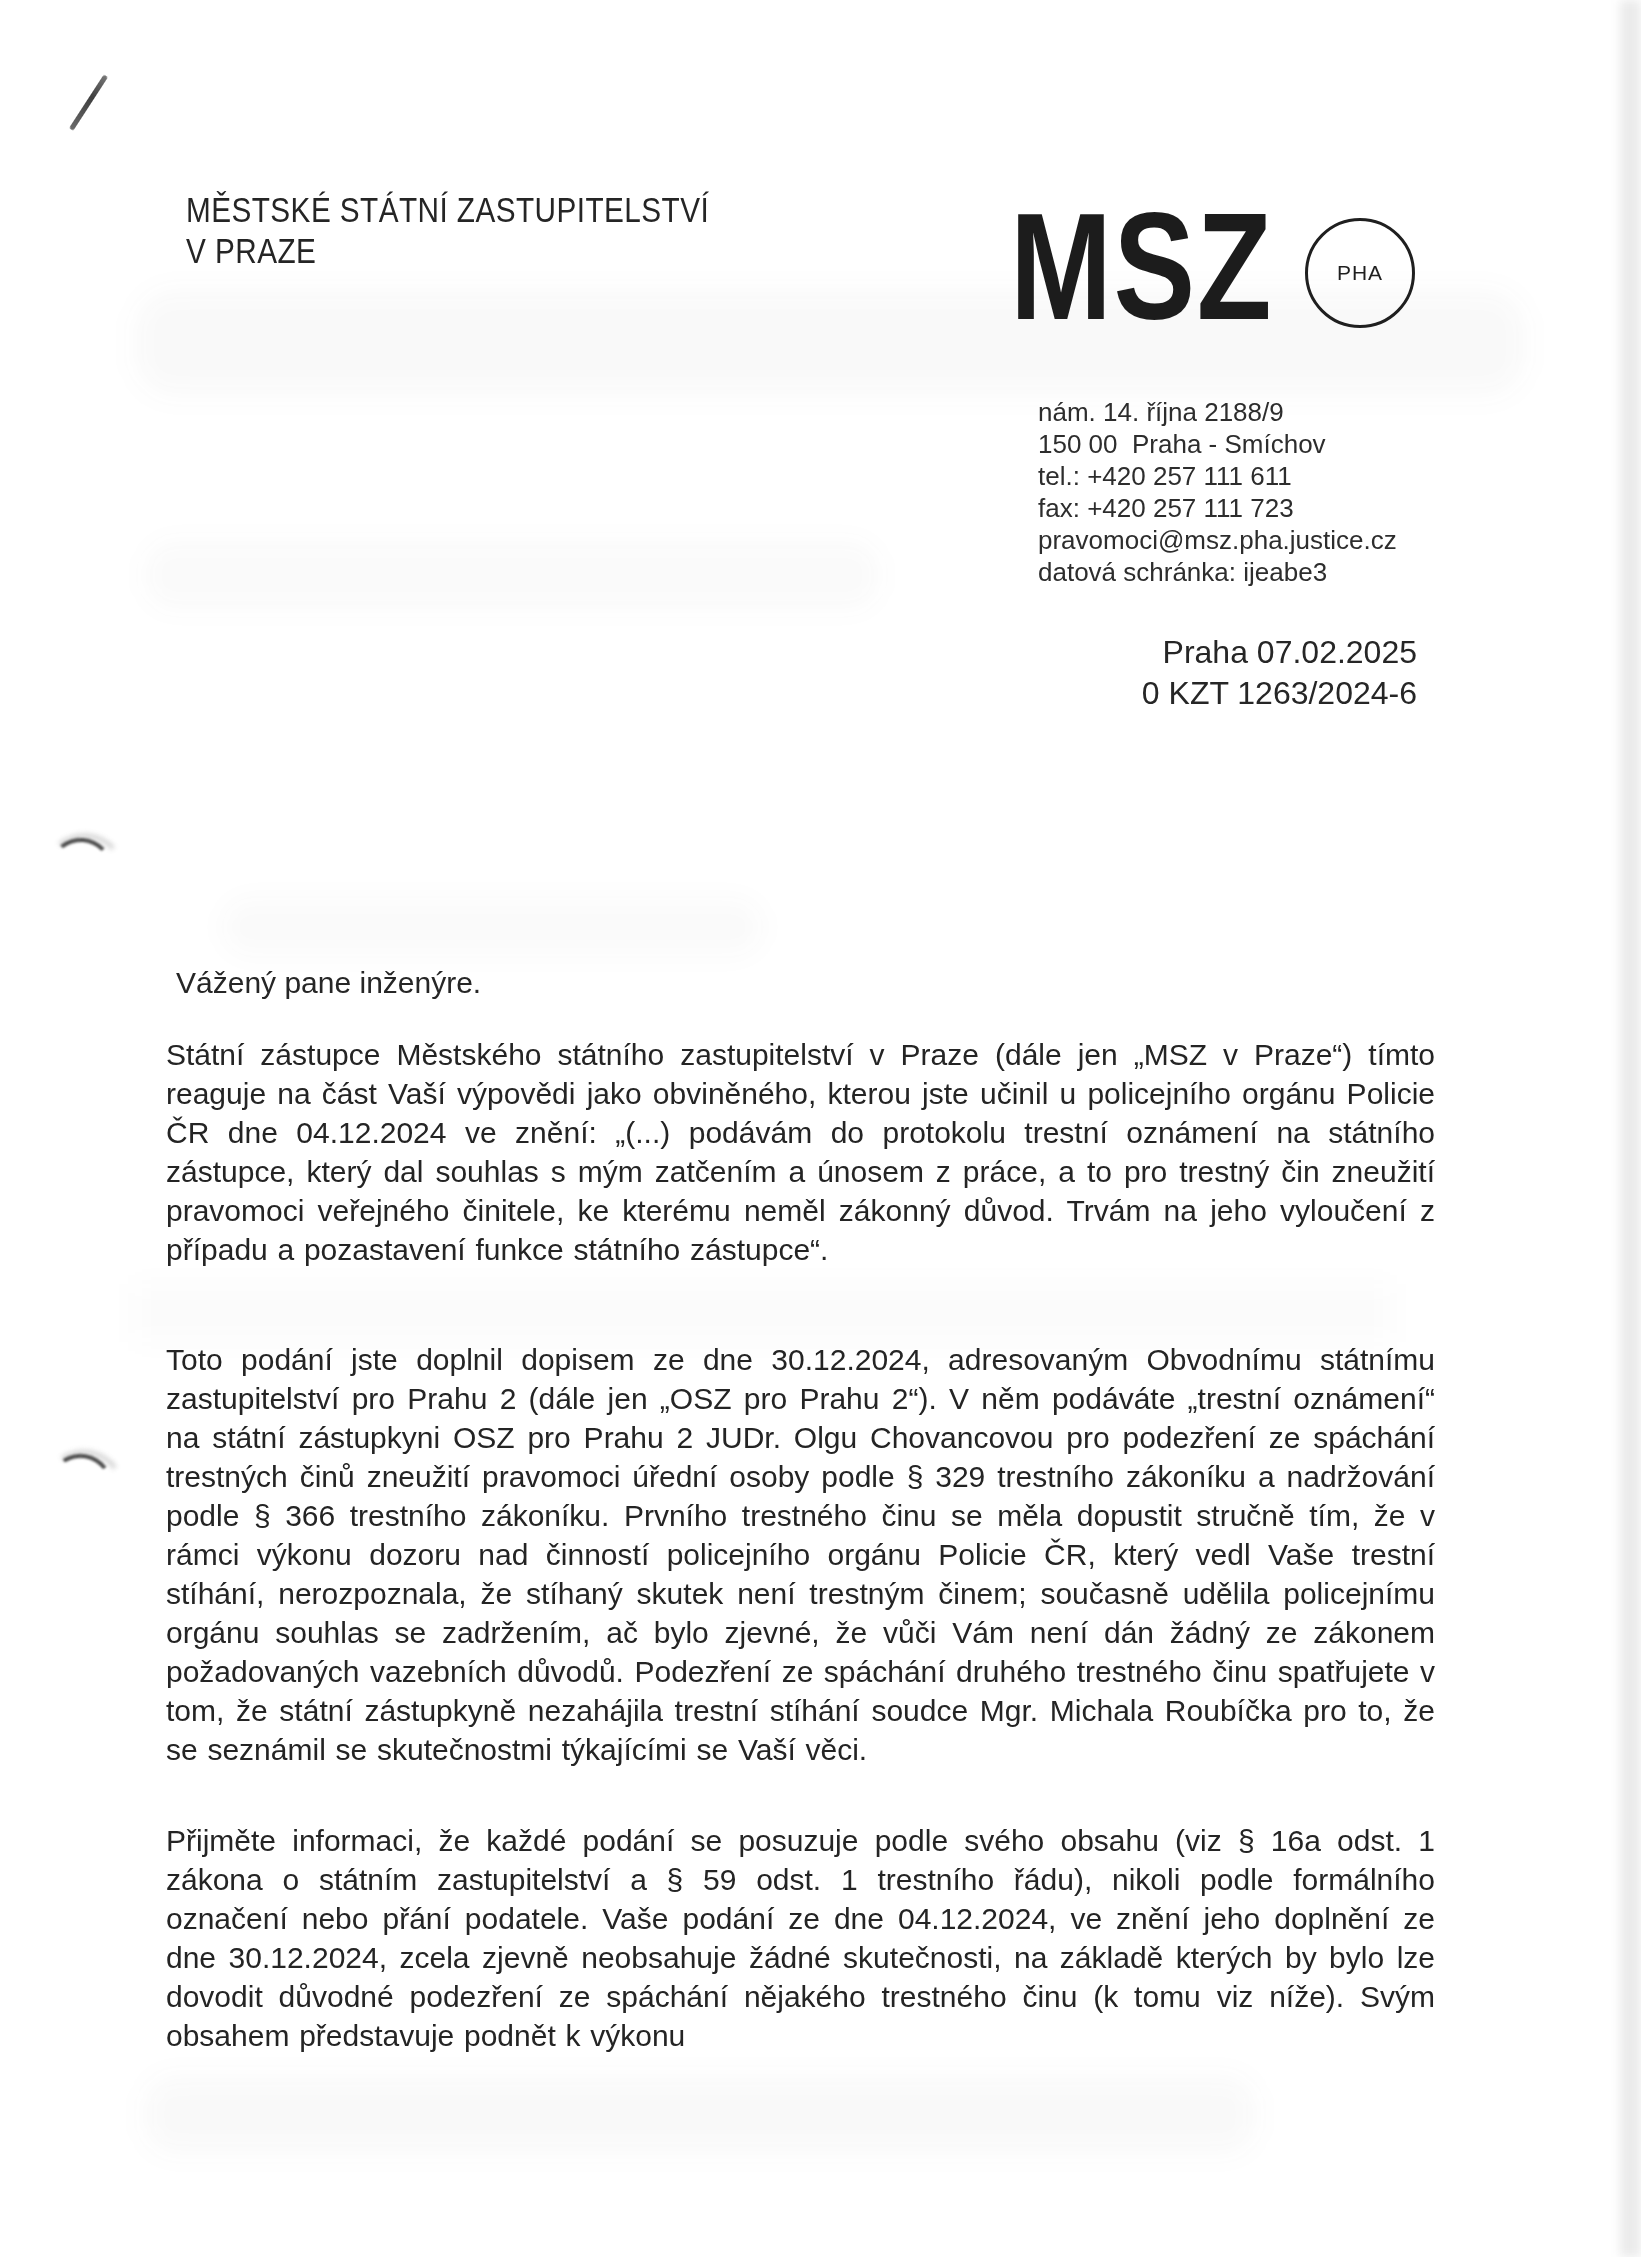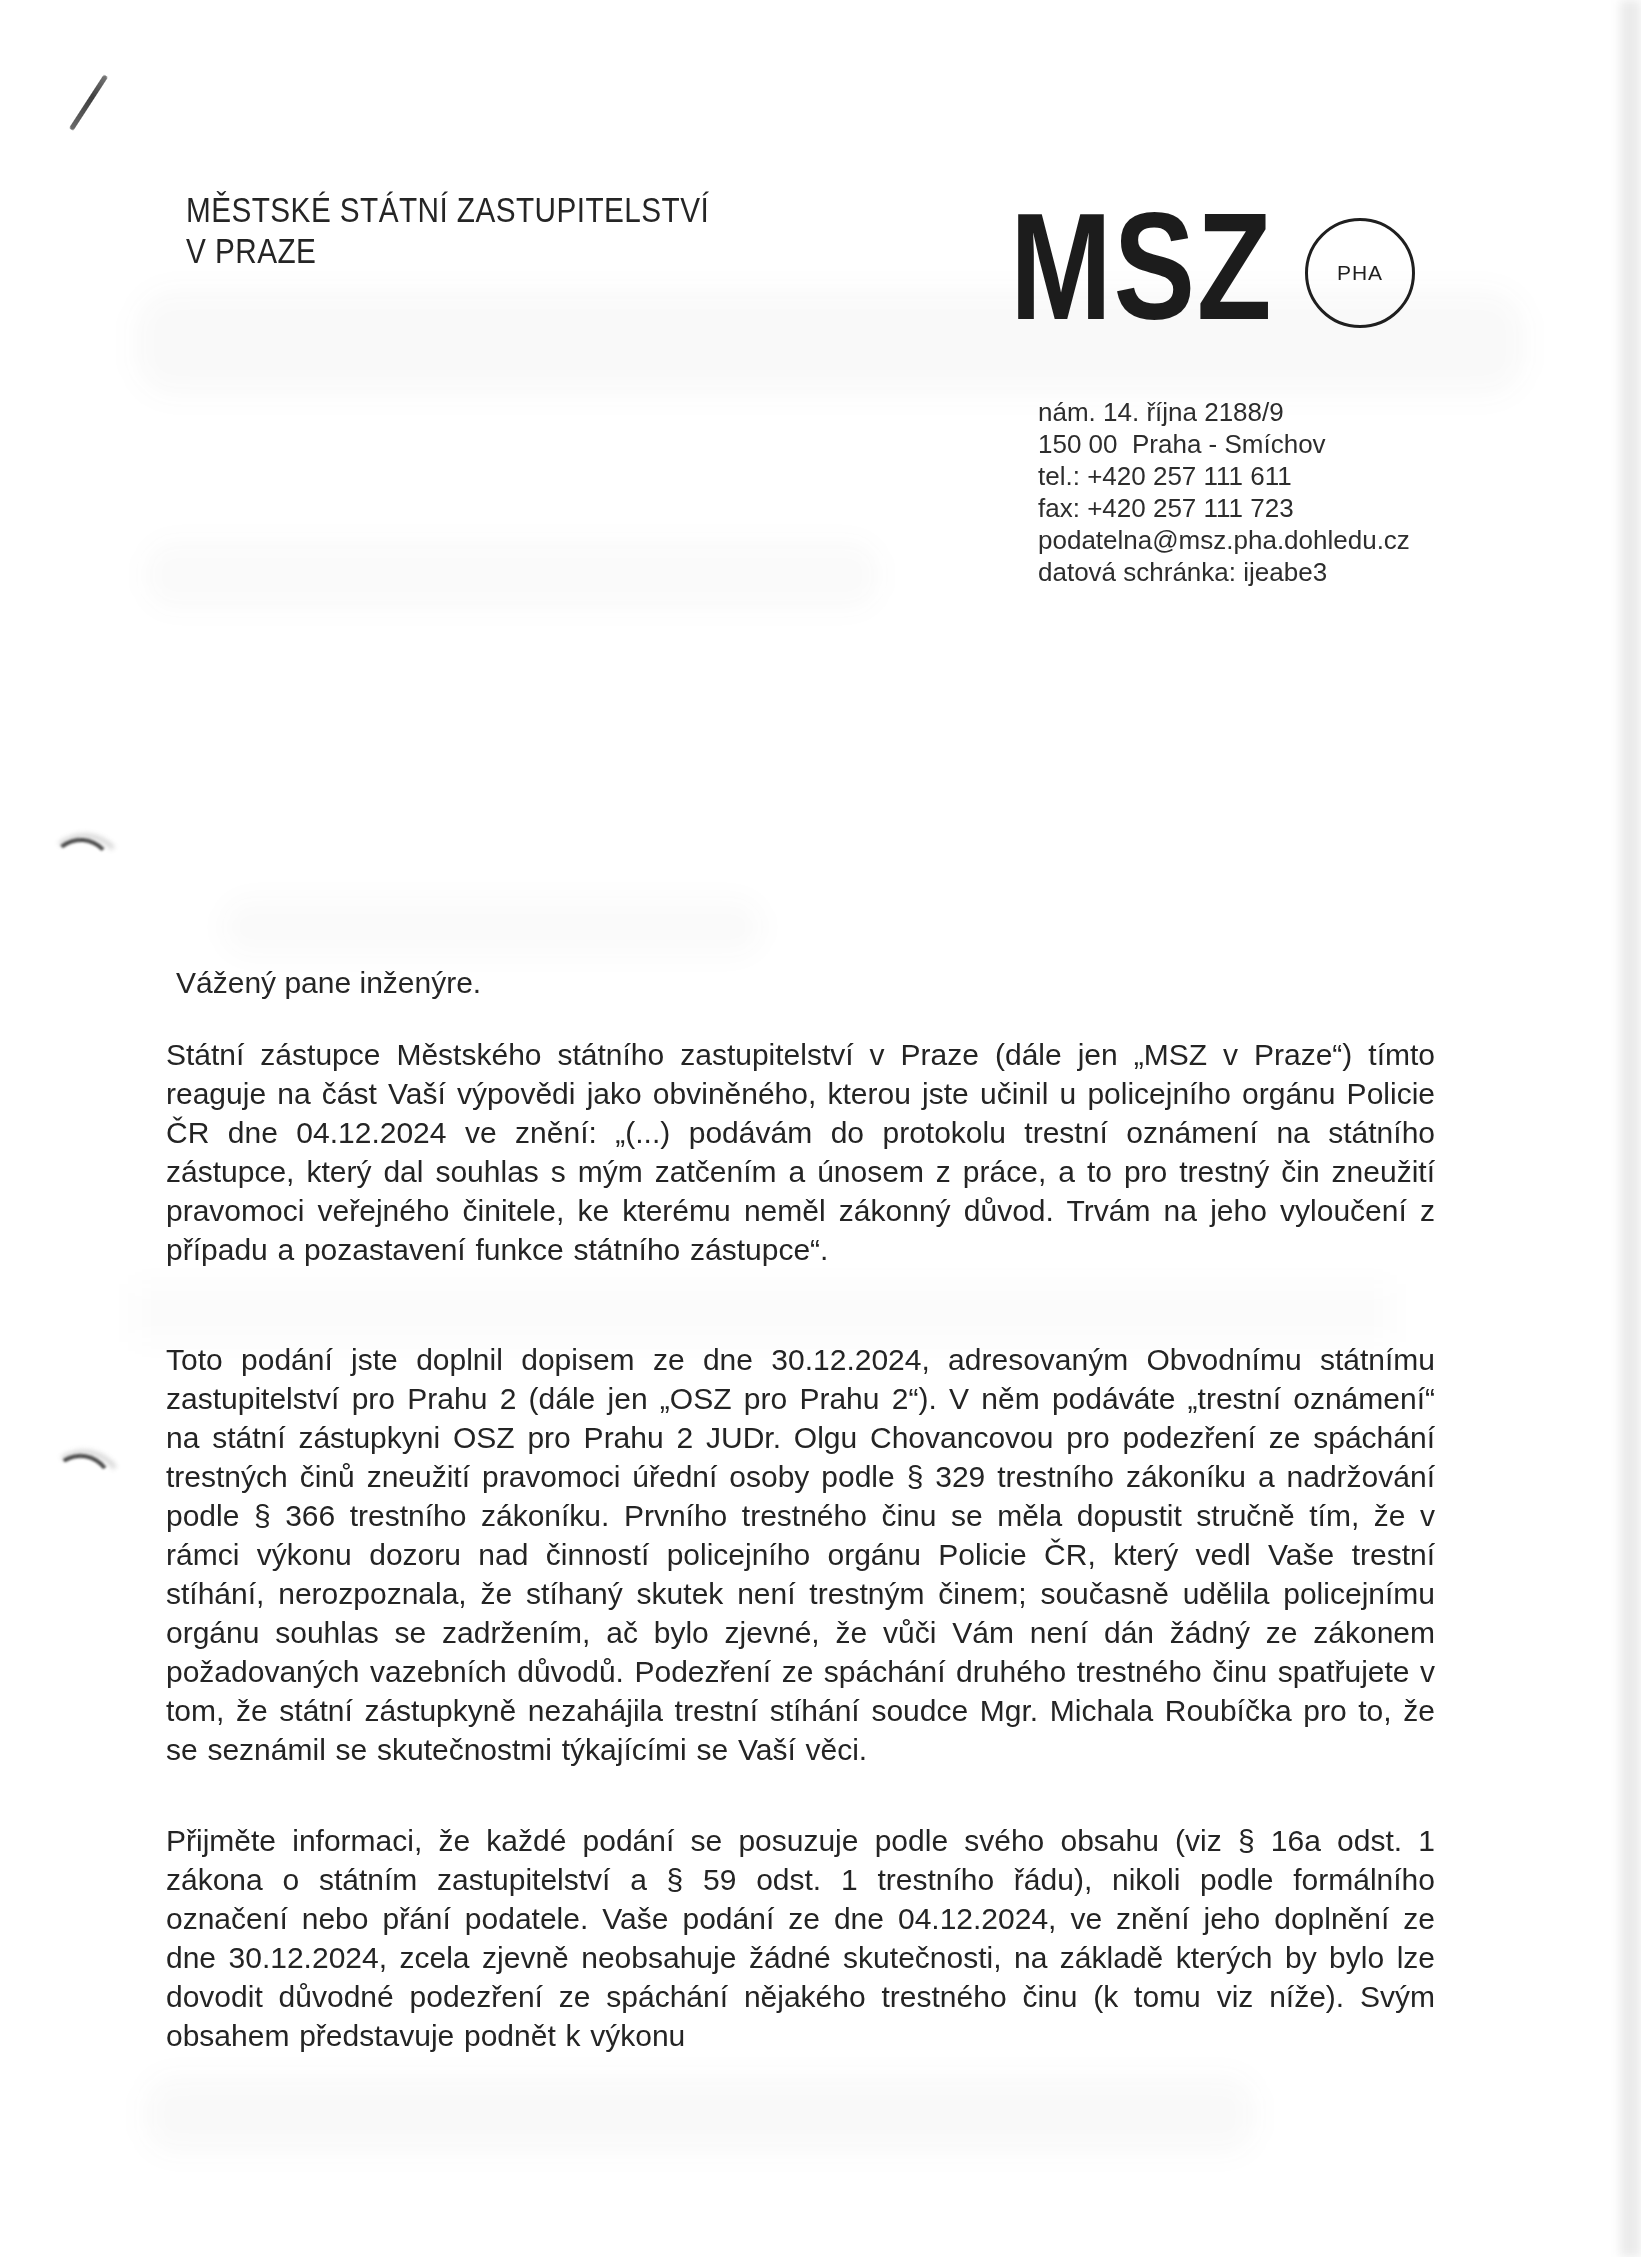--- a/index.html
+++ b/index.html
@@ -137,24 +137,28 @@
   <div class="logo-badge">
     <span>PHA</span>
   </div>
 
 
   <div class="contact">
     <div>nám. 14. října 2188/9</div>
     <div>150 00&nbsp; Praha - Smíchov</div>
     <div>tel.: +420 257 111 611</div>
     <div>fax: +420 257 111 723</div>
-    <div>podatelna@msz.pha.dohledu.cz</div>
+    <div>pravomoci@msz.pha.justice.cz</div>
     <div>datová schránka: ijeabe3</div>
   </div>
 
+  <div class="reference">
+    <div>Praha 07.02.2025</div>
+    <div>0 KZT 1263/2024-6</div>
+  </div>
 
   <div class="salutation">Vážený pane inženýre.</div>
 
   <p class="para p1">Státní zástupce Městského státního zastupitelství v Praze (dále jen „MSZ v Praze“) tímto reaguje na část Vaší výpovědi jako obviněného, kterou jste učinil u policejního orgánu Policie ČR dne 04.12.2024 ve znění: „(...) podávám do protokolu trestní oznámení na státního zástupce, který dal souhlas s mým zatčením a únosem z práce, a to pro trestný čin zneužití pravomoci veřejného činitele, ke kterému neměl zákonný důvod. Trvám na jeho vyloučení z případu a pozastavení funkce státního zástupce“.</p>
   <p class="para p2">Toto podání jste doplnil dopisem ze dne 30.12.2024, adresovaným Obvodnímu státnímu zastupitelství pro Prahu 2 (dále jen „OSZ pro Prahu 2“). V něm podáváte „trestní oznámení“ na státní zástupkyni OSZ pro Prahu 2 JUDr. Olgu Chovancovou pro podezření ze spáchání trestných činů zneužití pravomoci úřední osoby podle § 329 trestního zákoníku a nadržování podle § 366 trestního zákoníku. Prvního trestného činu se měla dopustit stručně tím, že v rámci výkonu dozoru nad činností policejního orgánu Policie ČR, který vedl Vaše trestní stíhání, nerozpoznala, že stíhaný skutek není trestným činem; současně udělila policejnímu orgánu souhlas se zadržením, ač bylo zjevné, že vůči Vám není dán žádný ze zákonem požadovaných vazebních důvodů. Podezření ze spáchání druhého trestného činu spatřujete v tom, že státní zástupkyně nezahájila trestní stíhání soudce Mgr. Michala Roubíčka pro to, že se seznámil se skutečnostmi týkajícími se Vaší věci.</p>
   <p class="para p3">Přijměte informaci, že každé podání se posuzuje podle svého obsahu (viz § 16a odst. 1 zákona o státním zastupitelství a § 59 odst. 1 trestního řádu), nikoli podle formálního označení nebo přání podatele. Vaše podání ze dne 04.12.2024, ve znění jeho doplnění ze dne 30.12.2024, zcela zjevně neobsahuje žádné skutečnosti, na základě kterých by bylo lze dovodit důvodné podezření ze spáchání nějakého trestného činu (k tomu viz níže). Svým obsahem představuje podnět k výkonu</p>
 
 </div>
 
 

